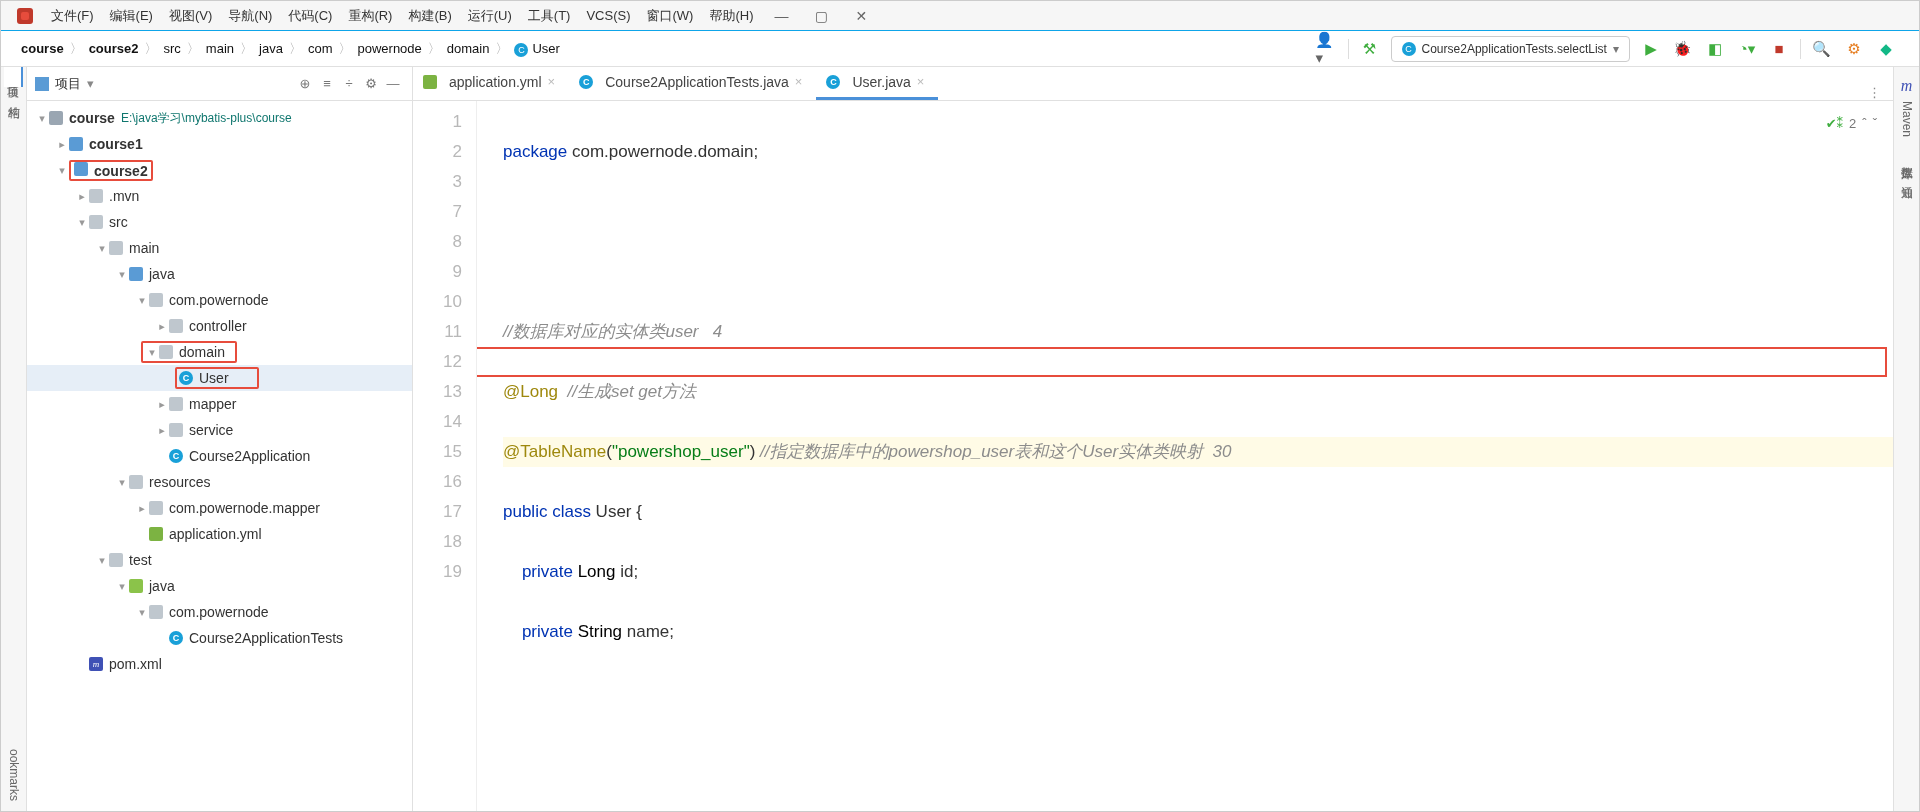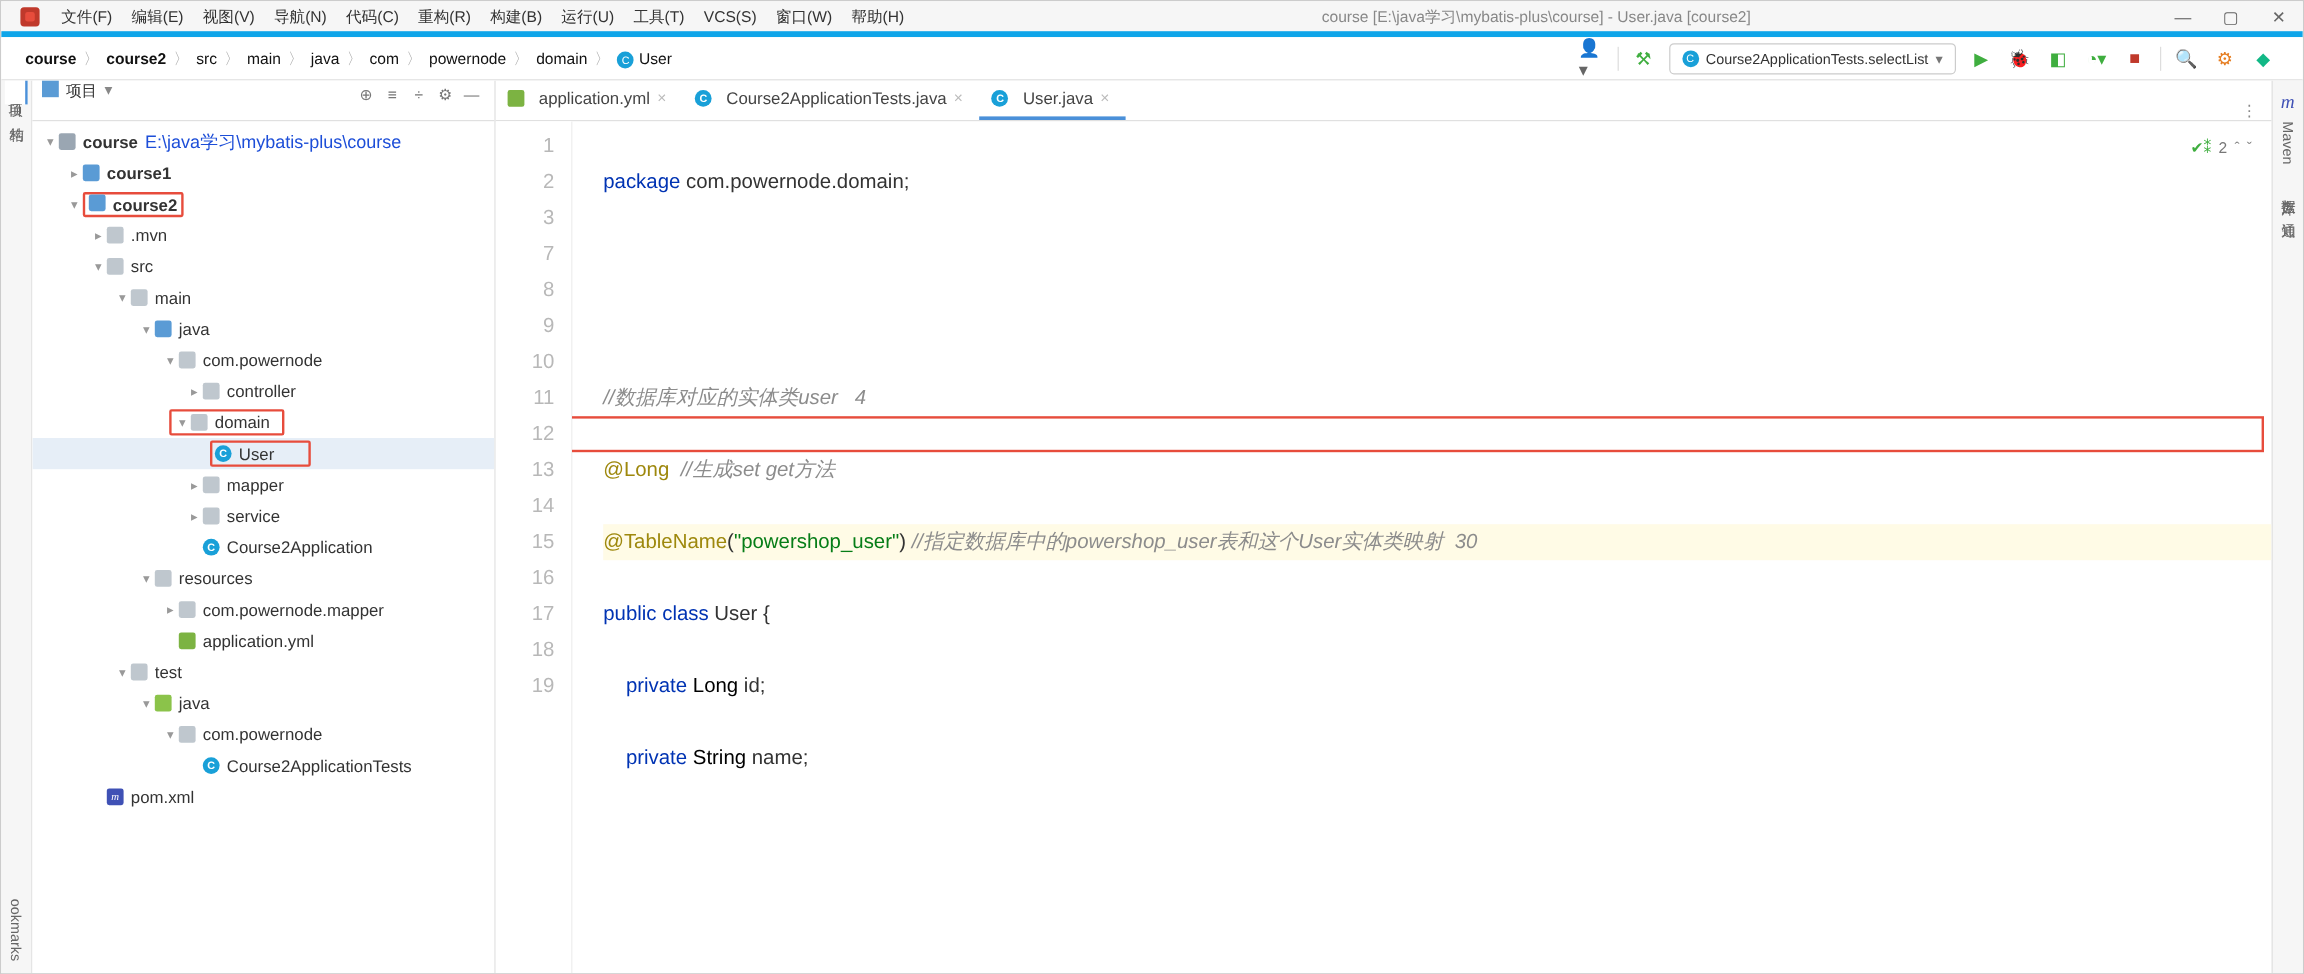--- a/index.html
+++ b/index.html
@@ -1,20 +1,20 @@
 <!DOCTYPE html>
 <html><head>
 <meta charset="utf-8">
 <style>
  * { box-sizing: border-box; margin:0; padding:0; font-family: "Microsoft YaHei", "Segoe UI", sans-serif; }
  body { background:#fff; font-size:13px; color:#333; }
  .root { width:1920px; height:812px; display:flex; flex-direction:column; border:1px solid #ccc; overflow:hidden; }
 
  
- .menubar { height:30px; display:flex; align-items:center; background:#f6f6f6; border-bottom:5px solid #0ea5e9; font-size:13px; }
+ .menubar { height:30px; display:flex; align-items:center; background:#f6f6f6; border-bottom:1px solid #0ea5e9; font-size:13px; }
  .app-logo { width:16px; height:16px; margin:0 10px 0 16px; background:#c0392b; border-radius:3px; position:relative; }
  .app-logo:before { content:""; position:absolute; left:4px; top:4px; width:8px; height:8px; border-radius:2px; background:#e74c3c; }
  .menubar .menu-item { padding:0 8px; line-height:30px; cursor:pointer; }
  .title-area { flex:1; text-align:center; color:#888; font-size:13px; }
  .winbtn { width:40px; height:30px; text-align:center; line-height:30px; color:#666; font-size:14px; }
 
  
  .navbar { height:36px; display:flex; align-items:center; border-bottom:1px solid #e0e0e0; background:#fff; }
  .crumbs { display:flex; align-items:center; padding-left:20px; flex:1; }
  .crumb { color:#111; font-weight:600; }
@@ -33,39 +33,39 @@
 
  
  .main-area { flex:1; display:flex; overflow:hidden; }
  .gutter { width:26px; background:#f6f6f6; border-right:1px solid #e0e0e0; display:flex; flex-direction:column; align-items:center; font-size:12px; color:#666; }
  .gutter .vtab { writing-mode:vertical-rl; padding:10px 0; cursor:pointer; }
  .gutter .vtab.selected { background:#fff; border-right:2px solid #4a90d9; }
  .gutter-right { border-left:1px solid #e0e0e0; border-right:none; }
 
  
  .project { width:386px; border-right:1px solid #e0e0e0; display:flex; flex-direction:column; background:#fff; }
- .proj-head { height:34px; display:flex; padding:0 8px; border-bottom:1px solid #e0e0e0; }
+ .proj-head { height:34px; display:flex; align-items:center; padding:0 8px; border-bottom:1px solid #e0e0e0; }
  .proj-head .label { font-size:13px; font-weight:400; margin-left:2px; }
  .proj-head .spacer { flex:1; }
  .tool-ico { width:22px; height:22px; display:flex; align-items:center; justify-content:center; color:#777; font-size:13px; }
  .tree { flex:1; overflow:auto; padding:4px 0; font-size:14px; }
  .tree-row { display:flex; align-items:center; height:26px; cursor:pointer; white-space:nowrap; }
  .tree-row.sel { background:#e6eef7; }
  .tw-sp { display:inline-block; }
  .tw { width:14px; text-align:center; color:#999; font-size:11px; }
  .fico { width:14px; height:14px; margin-right:6px; border-radius:2px; display:inline-flex; align-items:center; justify-content:center; font-size:9px; color:#fff; flex-shrink:0; }
  .fico.folder-open { background:#9aa6b2; }
  .fico.folder-blue { background:#5a9bd5; }
  .fico.folder-gray { background:#bfc7ce; }
  .fico.class { background:#19a0d8; border-radius:50%; font-weight:700; }
  .fico.class.green-tri { background:#19a0d8; }
  .fico.yml { background:#7cb342; }
  .fico.mvn { background:#3f51b5; font-style:italic; font-family:serif; }
  .tree .bold { font-weight:700; }
- .hint-path { color:#1d4ed8; font-size:15px; margin-left:6px; }
+ .hint-path { color:#0f766e; font-size:12px; margin-left:6px; }
  .redbox { border:2px solid #e74c3c; border-radius:2px; padding:0 3px; }
 
  
  .editor { flex:1; display:flex; flex-direction:column; }
  .tabs { height:34px; display:flex; align-items:flex-end; border-bottom:1px solid #e0e0e0; }
  .tab { height:34px; display:flex; align-items:center; padding:0 14px 0 10px; font-size:14px; color:#444; border-bottom:3px solid transparent; gap:6px; cursor:pointer; }
  .tab.active { border-bottom:3px solid #4a90d9; }
  .tab .x { color:#bbb; font-size:13px; }
  .tab-spacer { flex:1; }
  .tab-tools { display:flex; align-items:center; gap:8px; padding-right:12px; color:#888; }
@@ -103,21 +103,20 @@
         <div class="menu-item">导航(N)</div>
         <div class="menu-item">代码(C)</div>
         <div class="menu-item">重构(R)</div>
         <div class="menu-item">构建(B)</div>
         <div class="menu-item">运行(U)</div>
         <div class="menu-item">工具(T)</div>
         <div class="menu-item">VCS(S)</div>
         <div class="menu-item">窗口(W)</div>
         <div class="menu-item">帮助(H)</div>
       </div>
-   <div class="title-area">course [E:\java学习\mybatis-plus\course] - User.java [course2]</div>
    <div class="winbtn">—</div>
    <div class="winbtn">▢</div>
    <div class="winbtn">✕</div>
   </div>
 
   <div class="navbar">
     <div class="crumbs" id="crumbs">
         <span class="crumb ">course</span>
         <span class="crumb-sep">〉</span>
         <span class="crumb ">course2</span>

